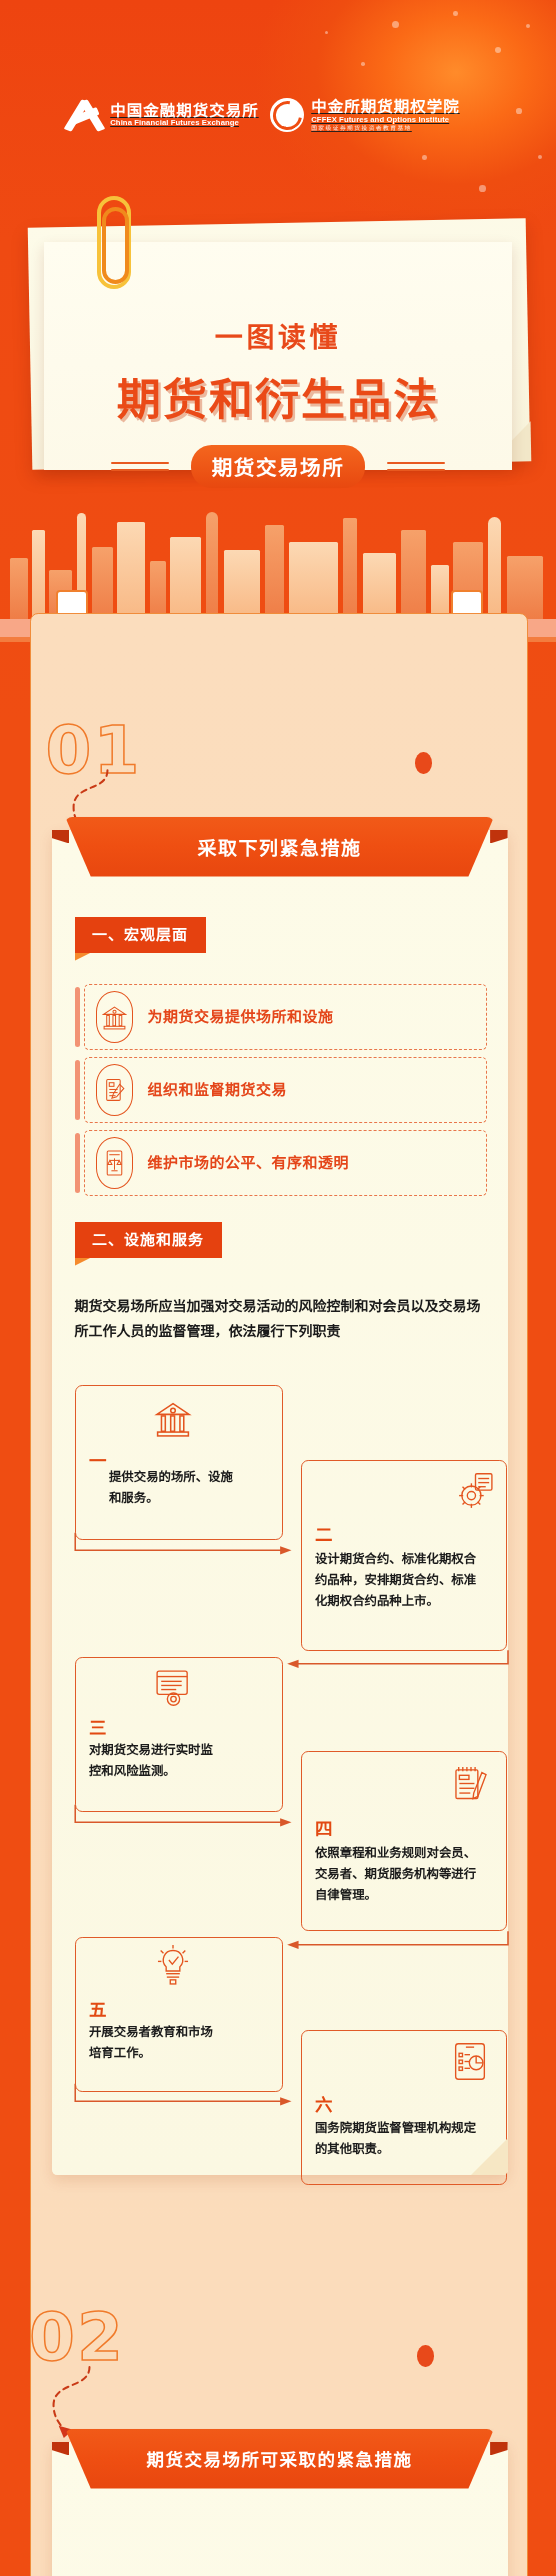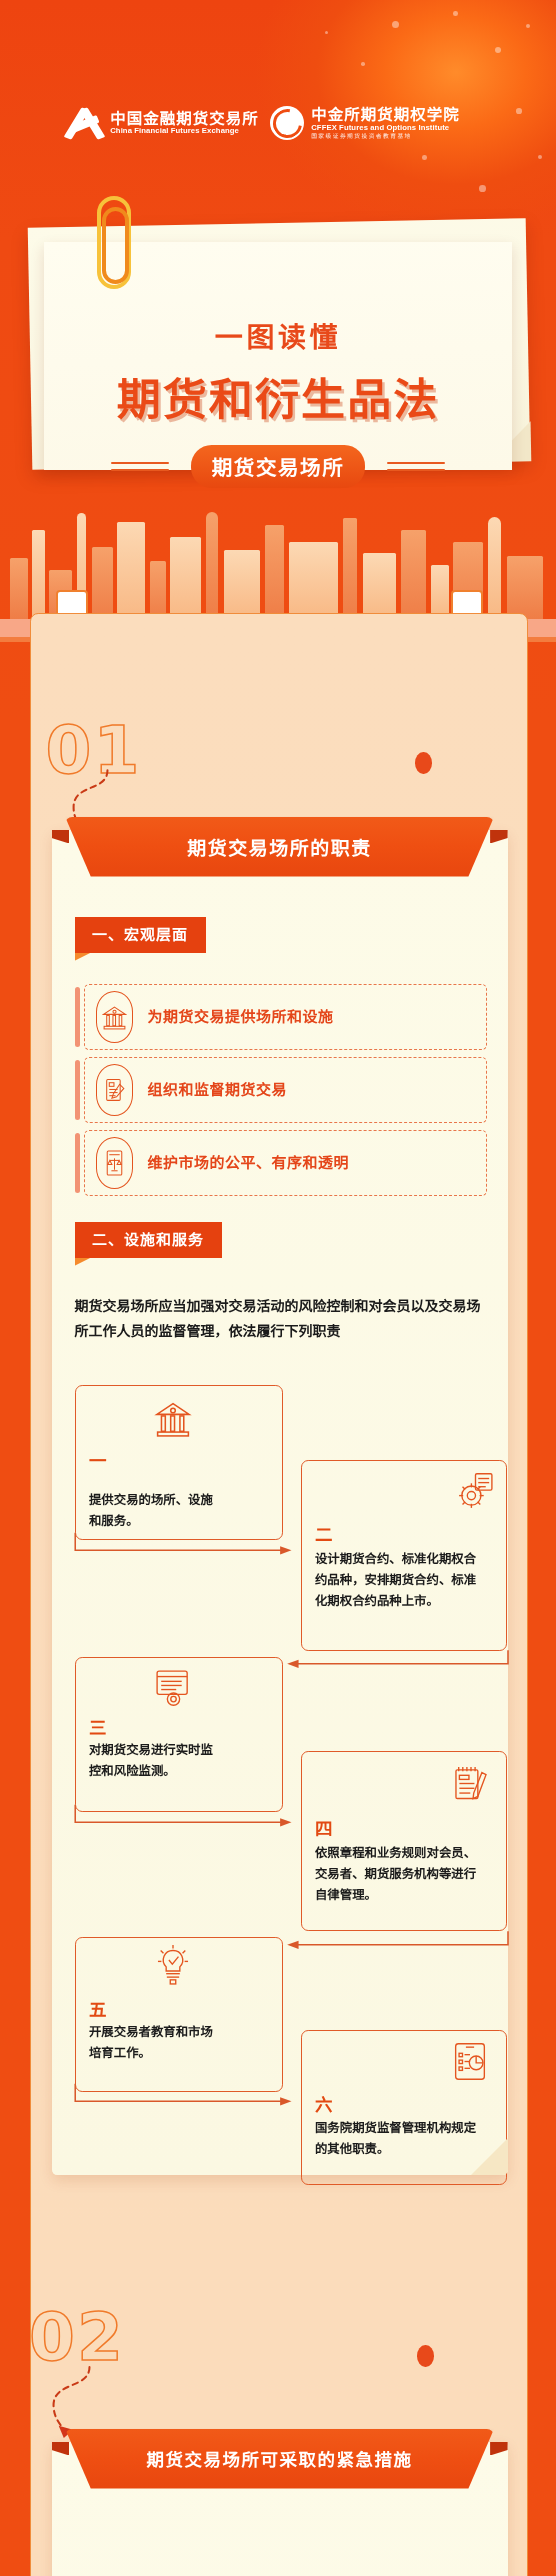--- a/index.html
+++ b/index.html
@@ -15,21 +15,21 @@
   .bg-root{
     position:absolute; inset:0;
     background:
       radial-gradient(ellipse 268px 216px at 82% 1.8%, #ff8b2a 0%, #fb6a16 26%, #ef4d10 52%, transparent 75%),
       linear-gradient(180deg,#ee4410 0%,#ef4a12 6%,#ef4d12 18%,#ef4d12 92%,#e03a0d 100%);
   }
   .bg-dots{position:absolute;inset:0;}
   .bg-dots i{position:absolute;background:rgba(255,255,255,.42);border-radius:50%;}
 
   
-  .logo-bar{position:absolute;top:104px;left:0;width:556px;display:flex;align-items:center;gap:11.3px;padding-left:67px;}
+  .logo-bar{position:absolute;top:96px;left:0;width:556px;display:flex;align-items:center;gap:11.3px;padding-left:67px;text-decoration:underline;}
   .logo-block{display:flex;align-items:center;gap:7.2px;}
   .logo-mark{width:36px;height:38px;position:relative;flex:none;}
   .lm-a i{position:absolute;background:#fff;}
   .lm-a i:nth-child(1){width:8.8px;height:31px;left:4.6px;top:3.6px;transform:skewX(-16deg) rotate(18deg);border-radius:1.5px;}
   .lm-a i:nth-child(2){width:8.8px;height:31px;left:21px;top:3.6px;transform:skewX(16deg) rotate(-18deg);border-radius:1.5px;}
   .lm-a i:nth-child(3){width:28px;height:7.7px;left:4.1px;top:15.5px;transform:rotate(-22deg);border-radius:1.5px;}
   .lm-b{border-radius:50%;background:#fff;width:34px;height:34px;display:flex;align-items:center;justify-content:center;}
   .lm-b::before{content:"";width:23px;height:23px;border-radius:50%;border:3.6px solid #ef4d12;border-right-color:transparent;transform:rotate(-35deg);}
   .logo-text{display:flex;flex-direction:column;color:#fff;line-height:1.12;}
   .logo-cn{font-size:15.5px;font-weight:700;letter-spacing:1px;}
@@ -248,21 +248,21 @@
       <svg viewBox="0 0 120 150">
         <path d="M96 14 C96 56, 30 40, 30 86 C30 112, 44 124, 52 136" fill="none" stroke="#c93a16" stroke-width="4" stroke-dasharray="11 9" stroke-linecap="round"></path>
         <polygon points="40,126 68,134 50,150" fill="#d4361a"></polygon>
       </svg>
     </div>
 
     <div class="card" style="top:216px;height:1345px;">
       <div class="ribbon">
         <div class="tail l"></div>
           <div class="tail r"></div>
-        <div class="body">期货交易场所的职责</div>
+        <div class="body">采取下列紧急措施</div>
       </div>
 
       <div class="tag" style="top:87px;">一、宏观层面</div>
 
       <div class="macro" style="top:154px;">
         <div class="bar"></div>
         <div class="box"></div>
         <div class="ic">
           <svg width="25" height="27" viewBox="0 0 48 52" fill="none" stroke="#e4551f" stroke-width="2">
             <polygon points="24,6 45,20 3,20"></polygon>
@@ -318,21 +318,21 @@
           <svg width="40" height="40" viewBox="0 0 48 52" fill="none" stroke="#e4551f" stroke-width="2">
             <polygon points="24,6 45,20 3,20"></polygon>
               <circle cx="24" cy="15" r="3"></circle>
             <rect x="9" y="22" width="5" height="20"></rect>
               <rect x="21" y="22" width="5" height="20"></rect>
               <rect x="33" y="22" width="5" height="20"></rect>
             <rect x="4" y="43" width="40" height="5"></rect>
           </svg>
         </div>
         <div class="num" style="top:61px;">一</div>
-        <div class="tx" style="top:104px;width:129px;">提供交易的场所、设施和服务。</div>
+        <div class="tx" style="top:81px;width:129px;margin-left:20px;">提供交易的场所、设施和服务。</div>
       </div>
 
       <div class="conn" style="left:23px;top:710px;width:227px;height:20.6px;">
         <svg width="227" height="20.6" viewBox="0 0 440 40">
           <path d="M0 -14 L0 20 L400 20" fill="none" stroke="#d9582a" stroke-width="3"></path>
           <polygon points="398,12 420,20 398,28" fill="#d9582a"></polygon>
         </svg>
       </div>
 
       <div class="flow" style="left:249px;top:630px;width:206px;height:191px;">

